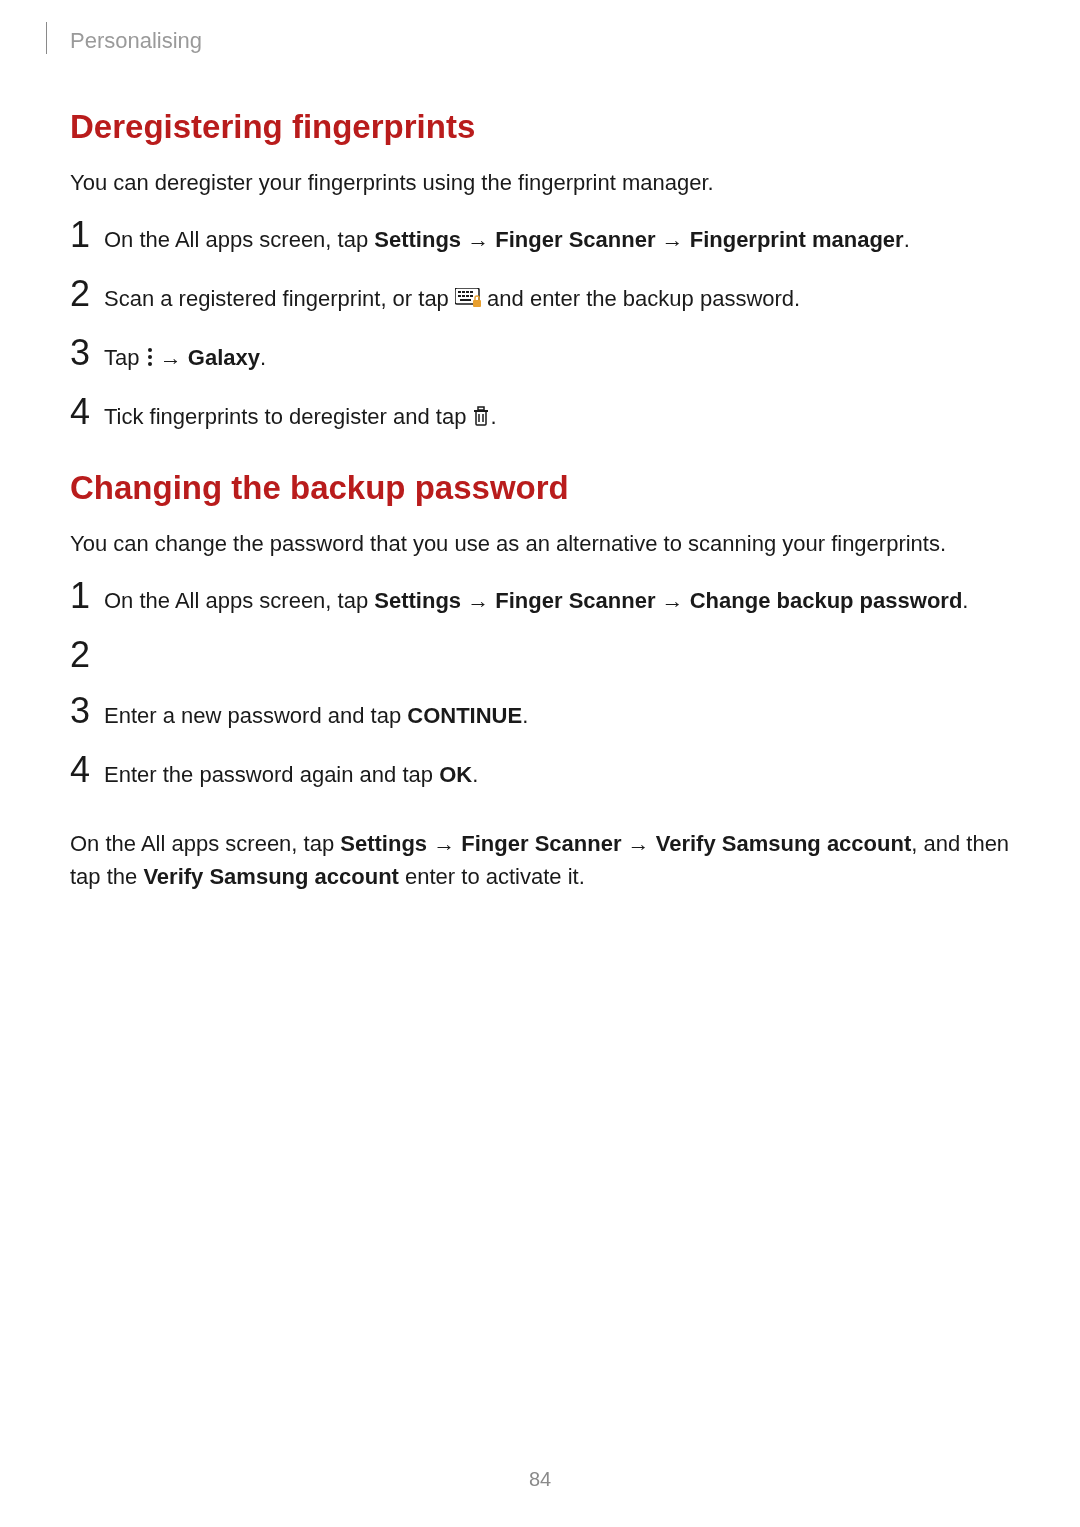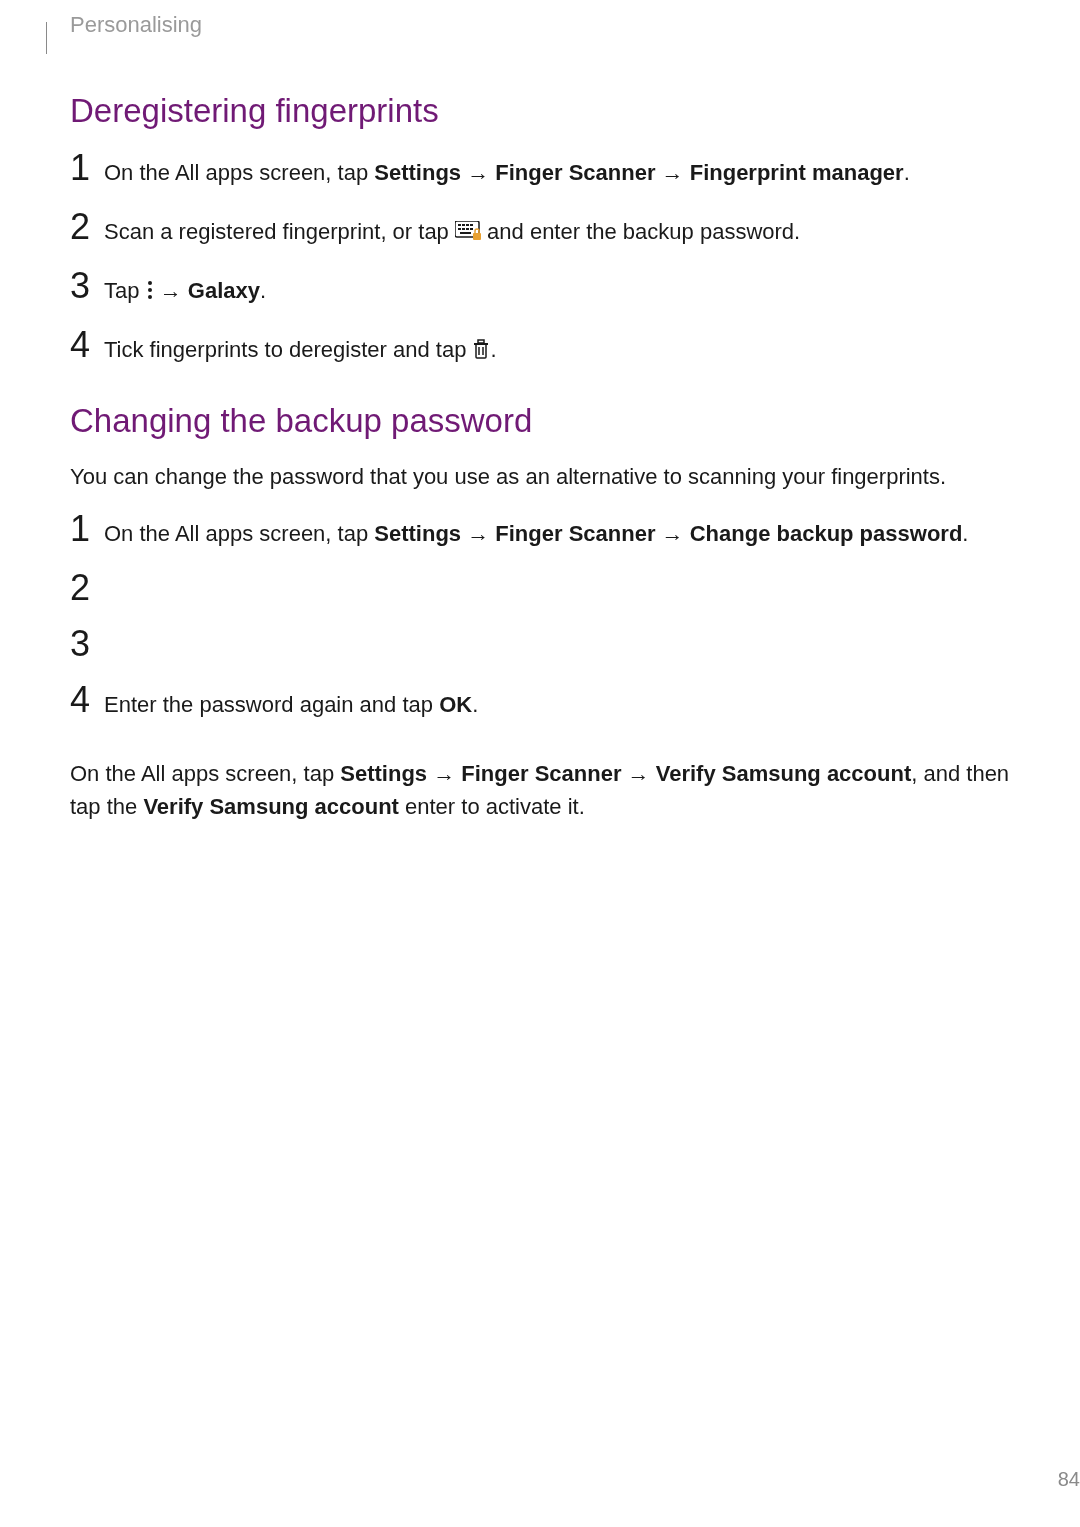--- a/index.html
+++ b/index.html
@@ -9,41 +9,41 @@
     }
     body {
       width: 1080px;
       height: 1527px;
       background: #ffffff;
       font-family: "Segoe UI", Arial, sans-serif;
       color: #1a1a1a;
       position: relative;
     }
     .page {
-      padding: 12px 70px 0 70px;
+      padding: 28px 70px 0 70px;
     }
     .header-divider {
       position: absolute;
       left: 46px;
       top: 22px;
       width: 1px;
       height: 32px;
       background: #8a8a8a;
     }
     .section-name {
       color: #9a9a9a;
       font-size: 22px;
       font-weight: 400;
       margin-left: 0;
       margin-bottom: 54px;
     }
     .heading {
-      color: #701a75;
+      color: #b91c1c;
       font-size: 33px;
-      font-weight: 400;
+      font-weight: 700;
       margin-bottom: 20px;
     }
     .body-text {
       font-size: 22px;
       line-height: 1.5;
       color: #1a1a1a;
       margin-bottom: 18px;
       font-weight: 400;
     }
     .step-list {
@@ -83,38 +83,39 @@
       top: -2px;
     }
     .inline-icon svg {
       display: block;
     }
     .page-number {
       position: absolute;
       bottom: 36px;
       left: 0;
       right: 0;
-      text-align: right;
+      text-align: center;
       font-size: 20px;
       color: #8a8a8a;
     }
     .section-block {
       margin-bottom: 36px;
     }
   </style>
 </head>
 <body>
 
 <div class="header-divider"></div>
 
 <div class="page">
   <div class="section-name">Personalising</div>
 
   <div class="section-block">
     <h2 class="heading">Deregistering fingerprints</h2>
+    <p class="body-text">You can deregister your fingerprints using the fingerprint manager.</p>
     <ol class="step-list">
       <li class="step">
         <span class="step-num">1</span>
         <span class="step-text">
           <span>On the All apps screen, tap </span><span class="bold">Settings</span><span class="arrow"> → </span><span class="bold">Finger Scanner</span><span class="arrow"> → </span><span class="bold">Fingerprint manager</span><span>.</span>
         </span>
       </li>
       <li class="step">
         <span class="step-num">2</span>
         <span class="step-text">
@@ -167,20 +168,23 @@
         <span class="step-num">1</span>
         <span class="step-text">
           <span>On the All apps screen, tap </span><span class="bold">Settings</span><span class="arrow"> → </span><span class="bold">Finger Scanner</span><span class="arrow"> → </span><span class="bold">Change backup password</span><span>.</span>
         </span>
       </li>
       <li class="step">
         <span class="step-num">2</span>
       </li>
       <li class="step">
         <span class="step-num">3</span>
+        <span class="step-text">
+          <span>Enter a new password and tap </span><span class="bold">CONTINUE</span><span>.</span>
+        </span>
       </li>
       <li class="step">
         <span class="step-num">4</span>
         <span class="step-text">
           <span>Enter the password again and tap </span><span class="bold">OK</span><span>.</span>
         </span>
       </li>
     </ol>
   </div>
 

